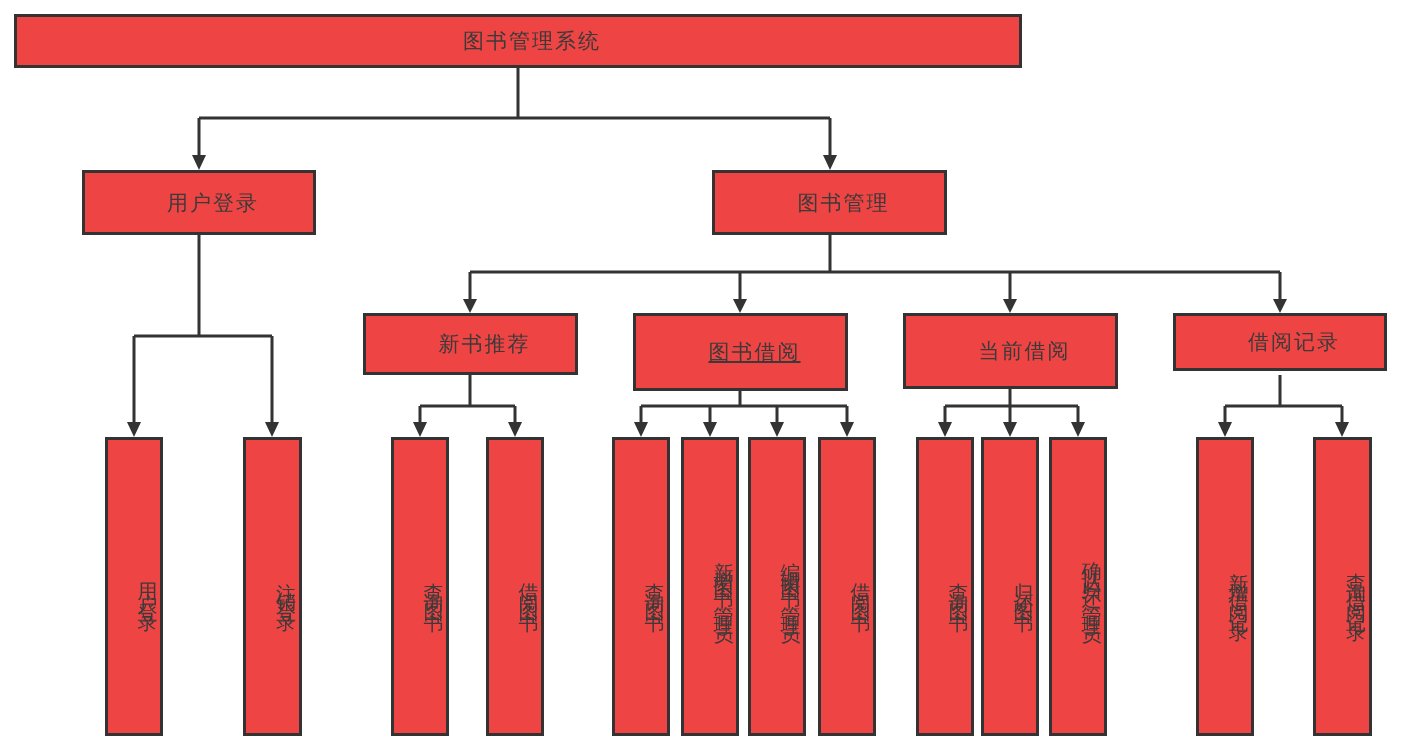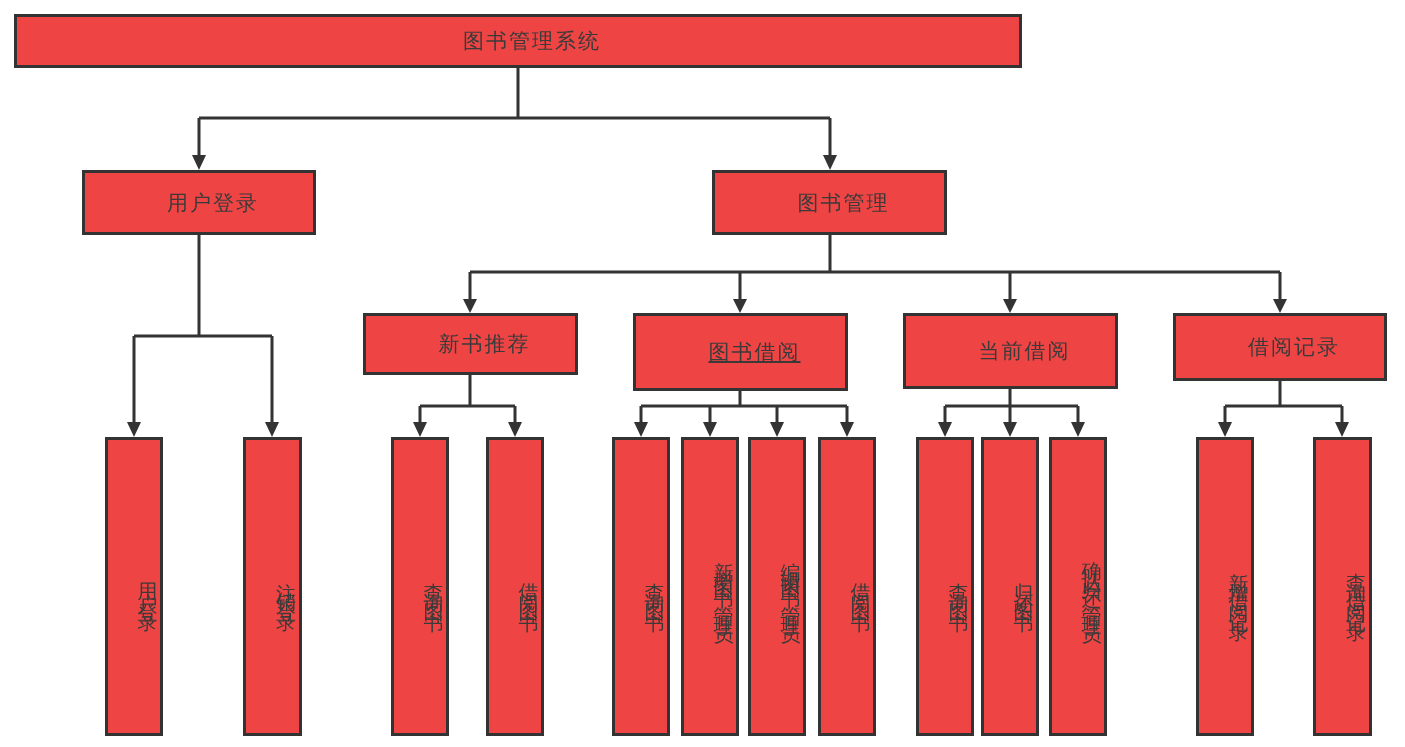--- a/index.html
+++ b/index.html
@@ -128,21 +128,21 @@
 
   <div class="node h" style="left:363px; top:313px; width:215px; height:62px;">
     <span>新书推荐</span>
   </div>
   <div class="node h" style="left:633px; top:313px; width:215px; height:78px;text-decoration:underline;">
     <span>图书借阅</span>
   </div>
   <div class="node h" style="left:903px; top:313px; width:215px; height:76px;">
     <span>当前借阅</span>
   </div>
-  <div class="node h" style="left:1173px; top:313px; width:214px; height:68px;">
+  <div class="node h" style="left:1173px; top:313px; width:214px; height:58px;">
     <span>借阅记录</span>
   </div>
 
   <div class="node v" style="left:105px; top:437px; width:58px; height:299px;">
     <span>用户登录</span>
   </div>
   <div class="node v" style="left:243px; top:437px; width:59px; height:299px;">
     <span>注销登录</span>
   </div>
 

